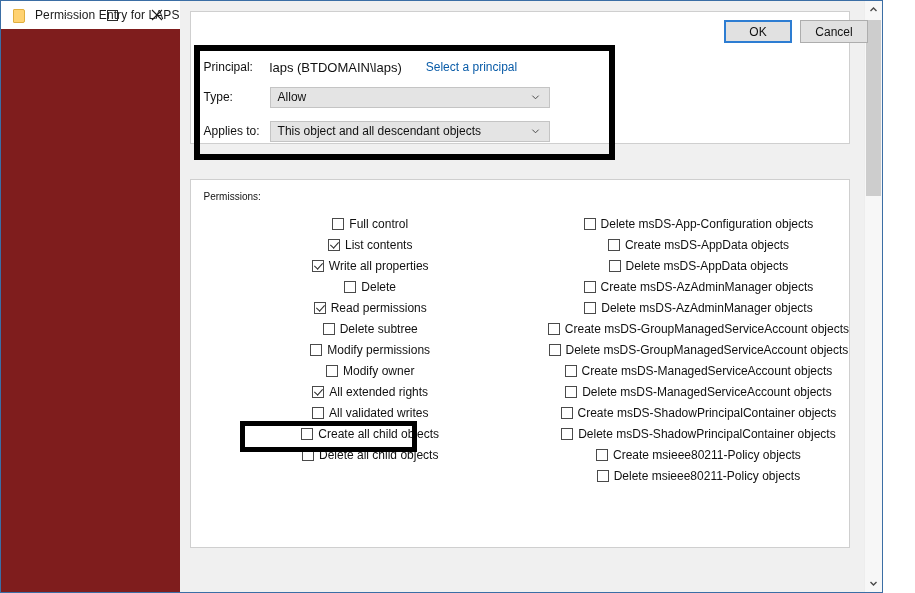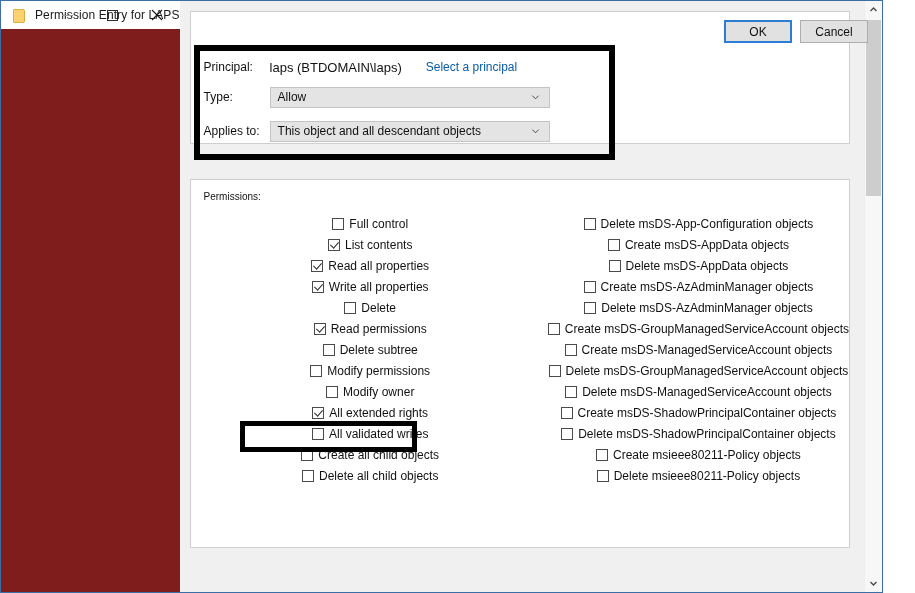--- a/index.html
+++ b/index.html
@@ -389,24 +389,20 @@
               <div class="perm-item">
                 <span class="cbox"></span>
                 <span class="perm-label">Full control</span>
               </div>
               <div class="perm-item">
                 <span class="cbox checked"></span>
                 <span class="perm-label">List contents</span>
               </div>
               <div class="perm-item">
                 <span class="cbox checked"></span>
-                <span class="perm-label">Read all properties</span>
-              </div>
-              <div class="perm-item">
-                <span class="cbox checked"></span>
                 <span class="perm-label">Write all properties</span>
               </div>
               <div class="perm-item">
                 <span class="cbox"></span>
                 <span class="perm-label">Delete</span>
               </div>
               <div class="perm-item">
                 <span class="cbox checked"></span>
                 <span class="perm-label">Read permissions</span>
               </div>
@@ -459,25 +455,25 @@
               <div class="perm-item">
                 <span class="cbox"></span>
                 <span class="perm-label">Delete msDS-AzAdminManager objects</span>
               </div>
               <div class="perm-item">
                 <span class="cbox"></span>
                 <span class="perm-label">Create msDS-GroupManagedServiceAccount objects</span>
               </div>
               <div class="perm-item">
                 <span class="cbox"></span>
+                <span class="perm-label">Delete msDS-GroupManagedServiceAccount objects</span>
+              </div>
+              <div class="perm-item">
+                <span class="cbox"></span>
                 <span class="perm-label">Create msDS-ManagedServiceAccount objects</span>
-              </div>
-              <div class="perm-item">
-                <span class="cbox"></span>
-                <span class="perm-label">Delete msDS-GroupManagedServiceAccount objects</span>
               </div>
               <div class="perm-item">
                 <span class="cbox"></span>
                 <span class="perm-label">Delete msDS-ManagedServiceAccount objects</span>
               </div>
               <div class="perm-item">
                 <span class="cbox"></span>
                 <span class="perm-label">Create msDS-ShadowPrincipalContainer objects</span>
               </div>
               <div class="perm-item">

